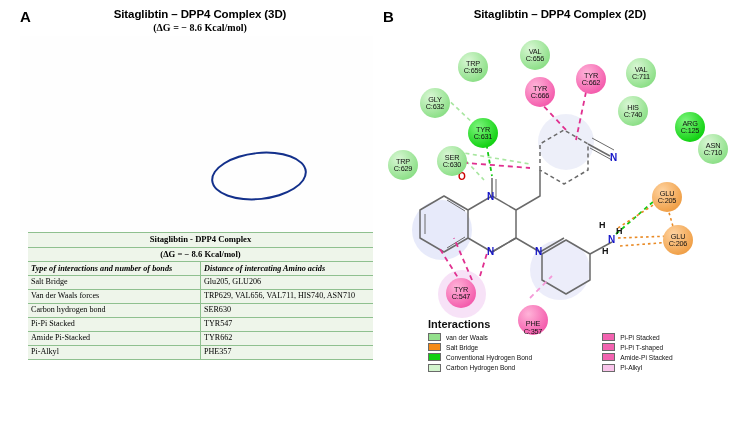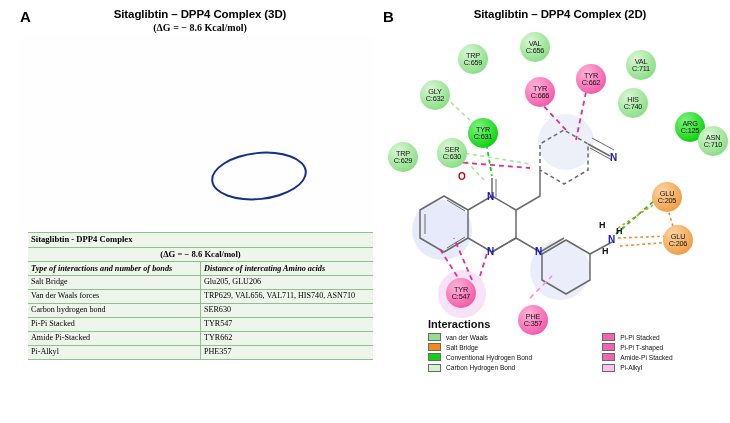--- a/index.html
+++ b/index.html
@@ -52,37 +52,37 @@
     font-family:"Liberation Serif", serif;
     background:#eef5ea;
     table-layout:fixed;
   }
   #data-table td {
     border-top:1px solid #8fc08f; border-bottom:1px solid #8fc08f;
     padding:1px 3px; font-size:8.1px; color:#000;
     line-height:1.35; white-space:nowrap; overflow:hidden;
   }
   #data-table td.vline { border-right:1px solid #8fc08f; }
-  .tbl-title { font-weight:bold; font-size:8.6px !important; }
+  .tbl-title { text-align:center; font-weight:bold; font-size:8.6px !important; }
   .tbl-sub { text-align:center; font-weight:bold; font-size:8.6px !important; }
   .tbl-head { font-weight:bold; font-style:italic; font-size:8.2px !important; }
   .col-l { width:178px; }
   .col-r { width:167px; }
 
   
   #panel-b { position:absolute; left:380px; top:0; width:350px; height:423px; }
   #diagram2d { position:absolute; left:0; top:22px; width:350px; height:300px; }
 
   .residue {
     position:absolute; width:30px; height:30px; border-radius:50%;
     display:flex; flex-direction:column; align-items:center; justify-content:center;
     font-family:"Liberation Sans", sans-serif; font-size:7.3px; color:#111;
     line-height:1.02; text-align:center; letter-spacing:-0.2px;
   }
-  .res-vdw  { background:radial-gradient(circle at 35% 30%, #d9f7d4, #8fe08a 72%, #7fd07a); }
+  .res-vdw  { background:radial-gradient(circle at 35% 30%, #d9f7d4, #8fe08a 72%, #7fd07a);margin-top:8px; }
   .res-hbond{ background:radial-gradient(circle at 35% 30%, #7ef57e, #17d417 70%, #0cbf0c); }
   .res-pipi { background:radial-gradient(circle at 35% 30%, #ffb3d8, #f45fae 72%, #ef4aa1); }
   .res-salt { background:radial-gradient(circle at 35% 30%, #ffd3a0, #f0a14a 72%, #e8923a); }
 
   
   #legend {
     position:absolute; left:428px; top:318px; width:300px; height:60px;
     font-family:"Liberation Sans", sans-serif;
   }
   #legend .lg-title { font-size:11px; font-weight:bold; color:#111; margin-bottom:3px; }
@@ -365,21 +365,21 @@
           <span>C:205</span>
         </div>
       <div class="residue res-salt" style="left:283px;top:203px;">
           <span>GLU</span>
           <span>C:206</span>
         </div>
       <div class="residue res-pipi" style="left:66px;top:256px;">
           <span>TYR</span>
           <span>C:547</span>
         </div>
-      <div class="residue res-pipi" style="left:138px;top:283px;">
+      <div class="residue res-pipi" style="left:138px;top:283px;justify-content:flex-end;">
           <span>PHE</span>
           <span>C:357</span>
         </div>
     </div>
 
     <div id="legend" style="left:48px;top:318px;">
       <div class="lg-title">Interactions</div>
       <div class="lg-cols">
         <div class="lg-col">
           <div class="lg-row">

